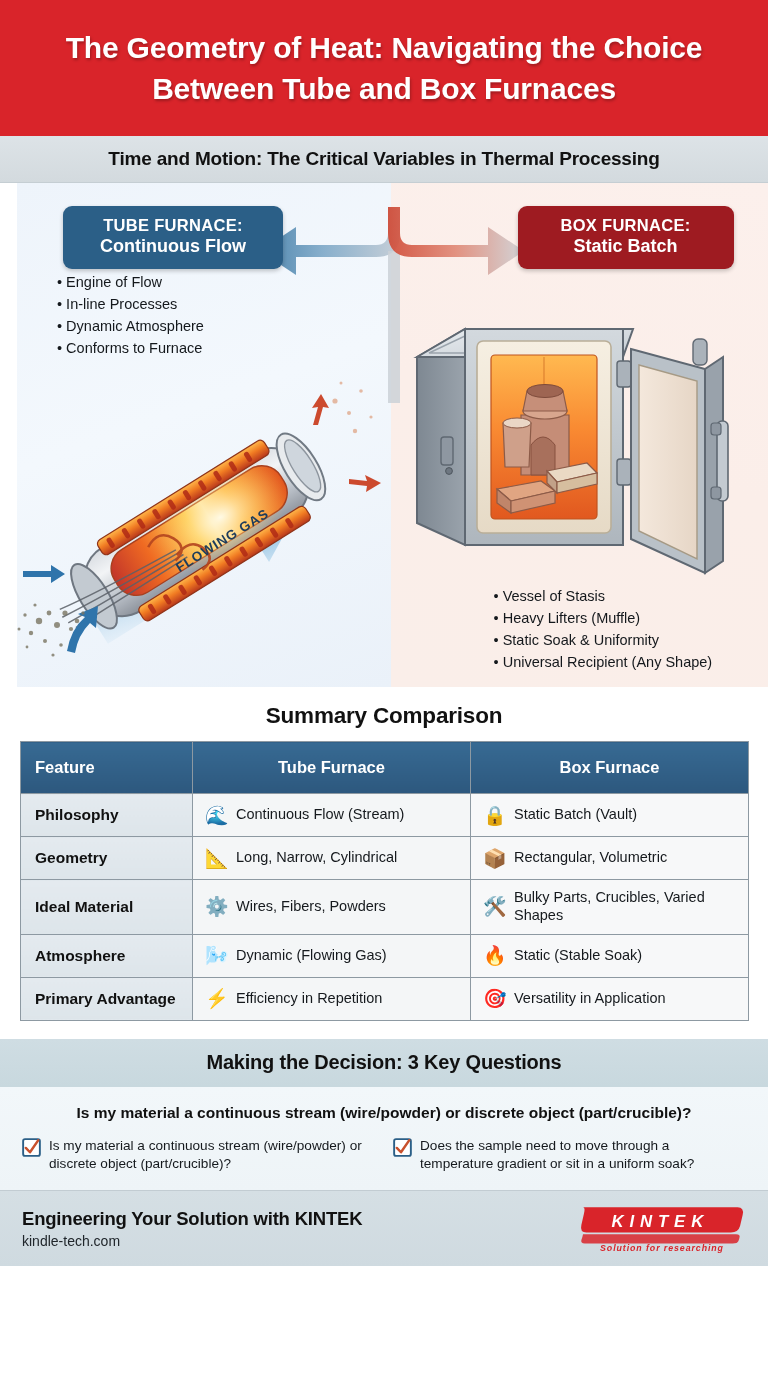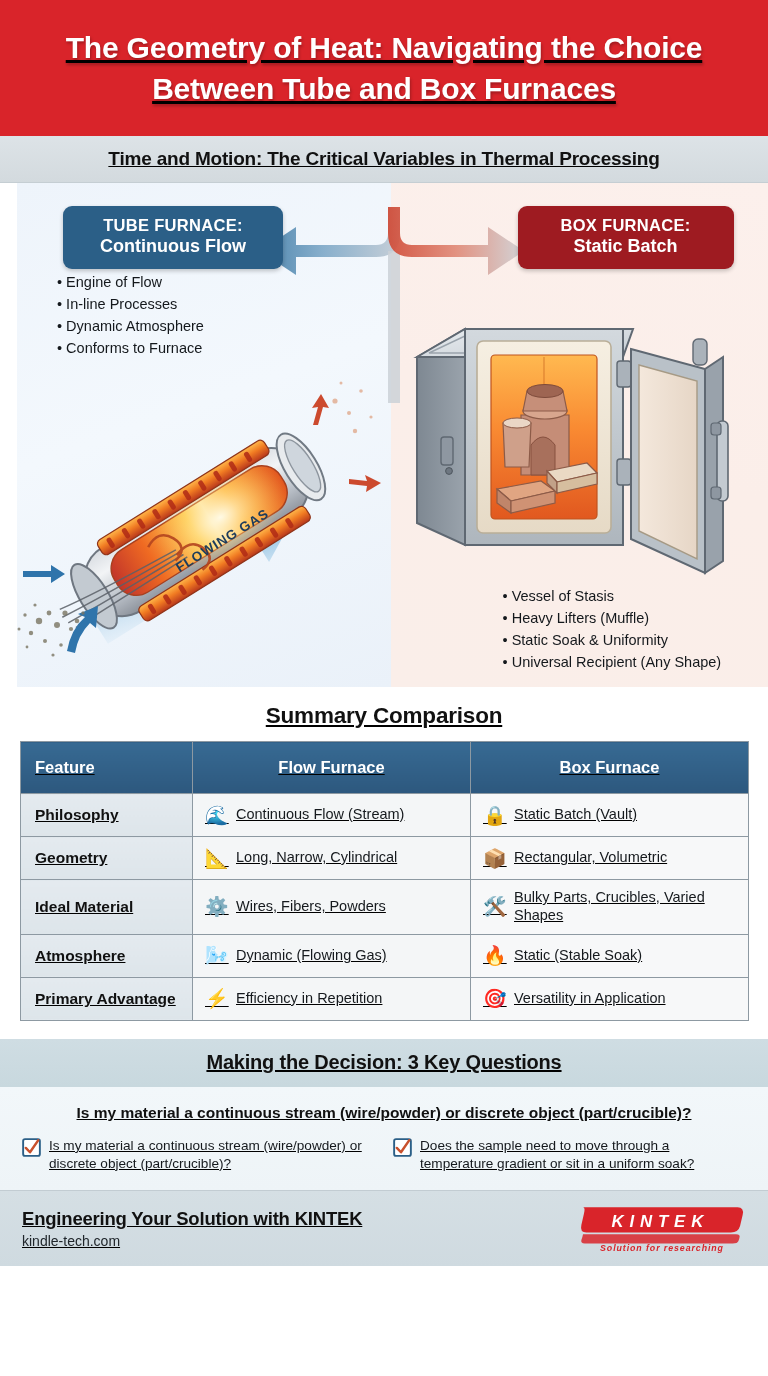--- a/index.html
+++ b/index.html
@@ -3,21 +3,21 @@
 <meta charset="utf-8">
 <style>
   * { box-sizing: border-box; margin: 0; padding: 0; }
   html, body {
     width: 768px;
     height: 1376px;
     font-family: "Liberation Sans", sans-serif;
     background: #ffffff;
     overflow: hidden;
   }
-  .page { position: relative; width: 768px; height: 1376px; background:#fff;text-decoration:underline; }
+  .page { position: relative; width: 768px; height: 1376px; background:#fff; }
 
   
   .hero {
     height: 136px;
     background: #d9242a;
     display: flex; align-items: center; justify-content: center;
     padding: 0 22px;
   }
   .hero-title {
     color: #fff;
@@ -59,21 +59,21 @@
     box-shadow: 0 2px 4px rgba(0,0,0,.22);
     line-height: 1.18;
   }
   .pill .l1 { font-size: 16.5px; font-weight: bold; letter-spacing: .3px; display:block;}
   .pill .l2 { font-size: 18px; font-weight: bold; display:block; margin-top:1px;}
   .pill-tube { left: 46px; top: 23px; width: 220px; background: #2b5f87; }
   .pill-box  { left: 127px; top: 23px; width: 216px; background: #9e1b21; }
 
   .bullets { position: absolute; z-index: 6; font-size: 14.5px; color:#14181c; line-height: 1.52;}
   .bullets-tube { left: 40px; top: 88px; }
-  .bullets-box  { left: 112px; bottom: 14px; }
+  .bullets-box  { left: 103px; bottom: 14px; }
   .bullets li { list-style: none; white-space: nowrap;}
   .bullets li::before { content: "• "; }
 
   
   .connector { position:absolute; left: 238px; top: 0; width: 300px; height: 230px; z-index: 3; pointer-events:none;}
 
   .art { position:absolute; pointer-events:none; }
   .art-tube { left: -12px; top: 138px; width: 400px; height: 360px; }
   .art-box  { left: 14px; top: 112px; width: 348px; height: 290px; }
 
@@ -423,21 +423,21 @@
     <div class="summary-title">Summary Comparison</div>
     <table class="cmp">
       <colgroup>
           <col class="c1">
           <col class="c2">
           <col class="c3">
         </colgroup>
       <thead>
         <tr>
           <th>Feature</th>
-          <th class="c">Flow Furnace</th>
+          <th class="c">Tube Furnace</th>
           <th class="c">Box Furnace</th>
         </tr>
       </thead>
       <tbody>
         <tr>
           <td class="feat">Philosophy</td>
           <td class="val">
             <div class="cellflex">
               <span class="emo">🌊</span>
               <span class="celltext">Continuous Flow (Stream)</span>

